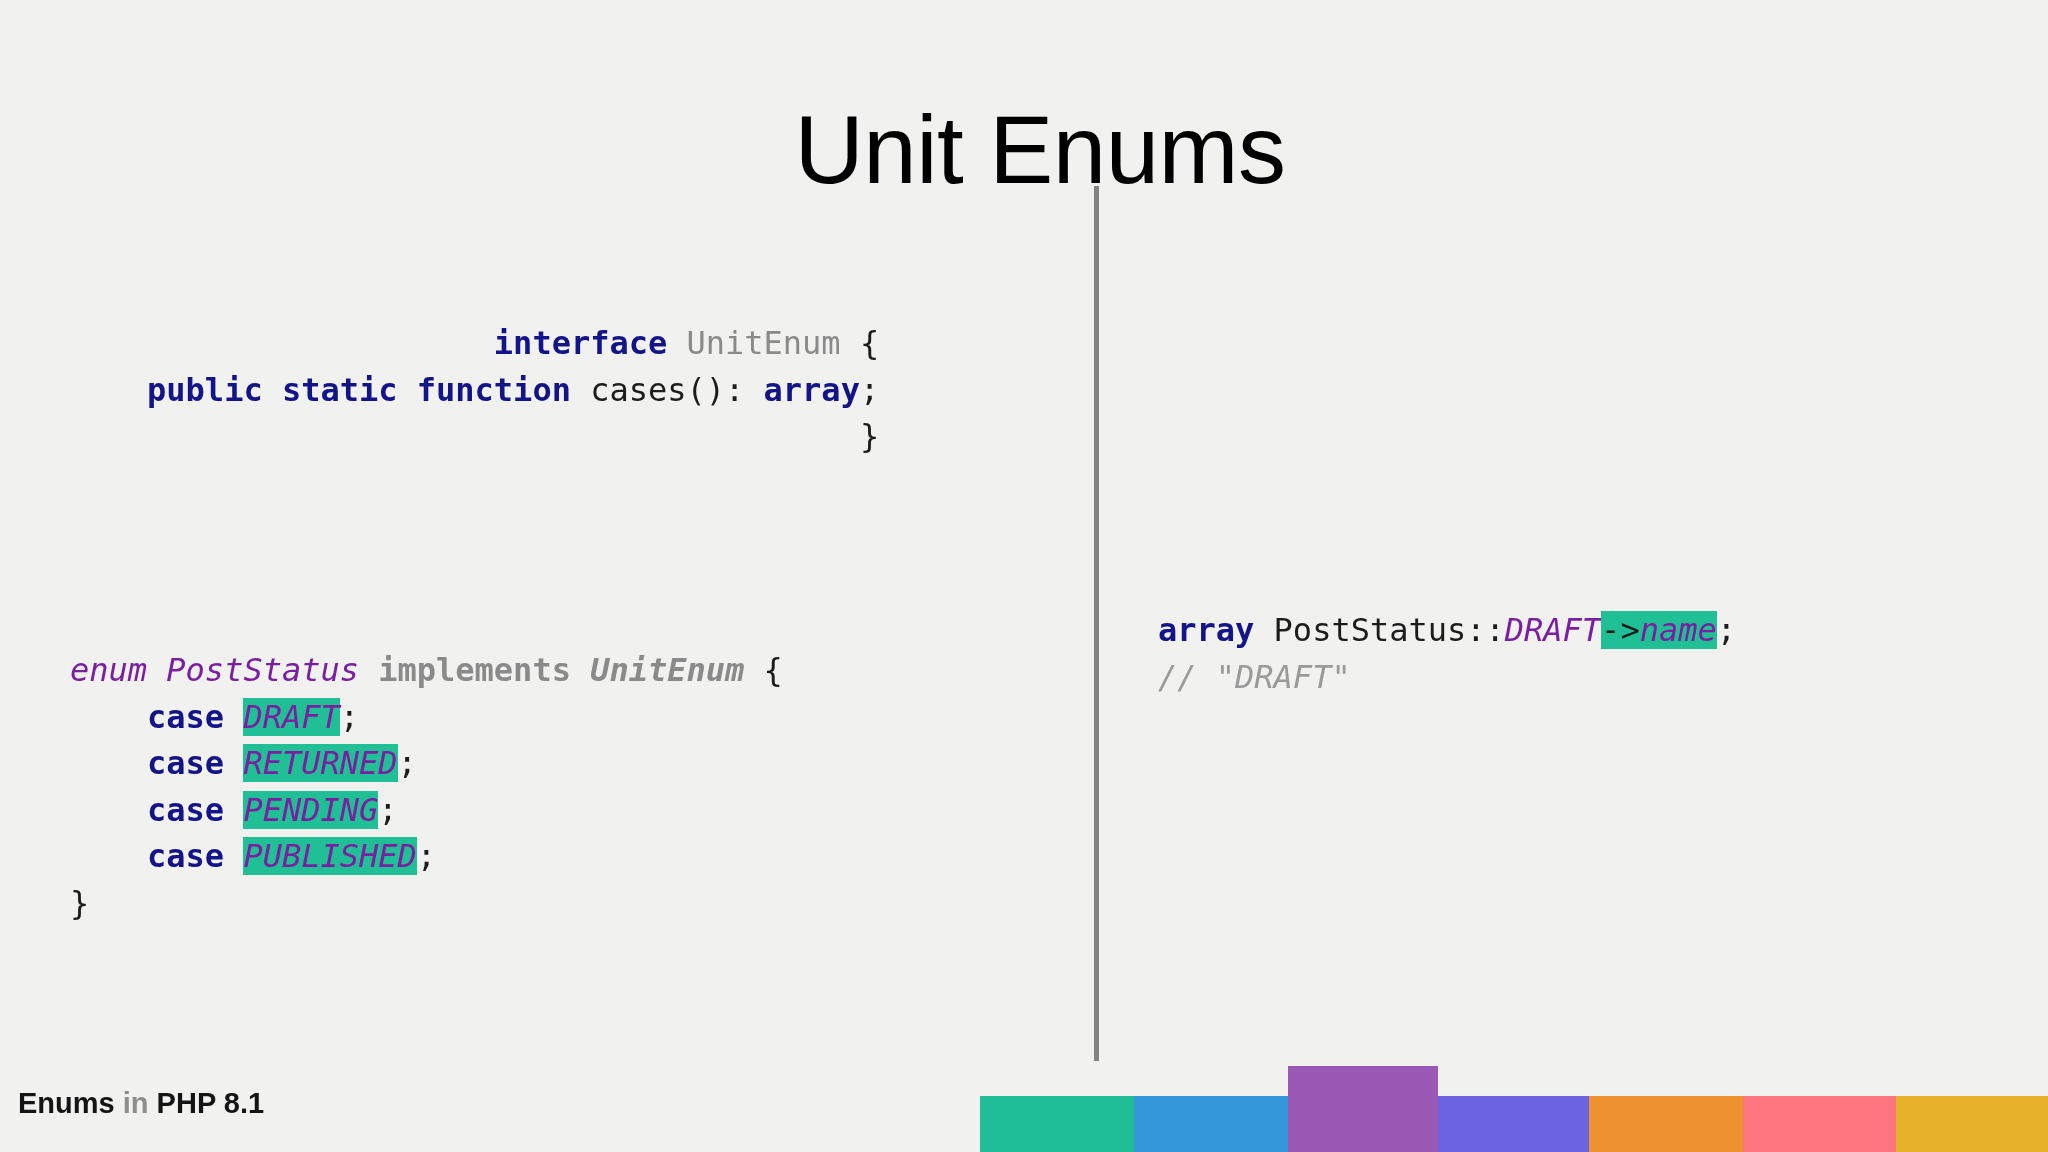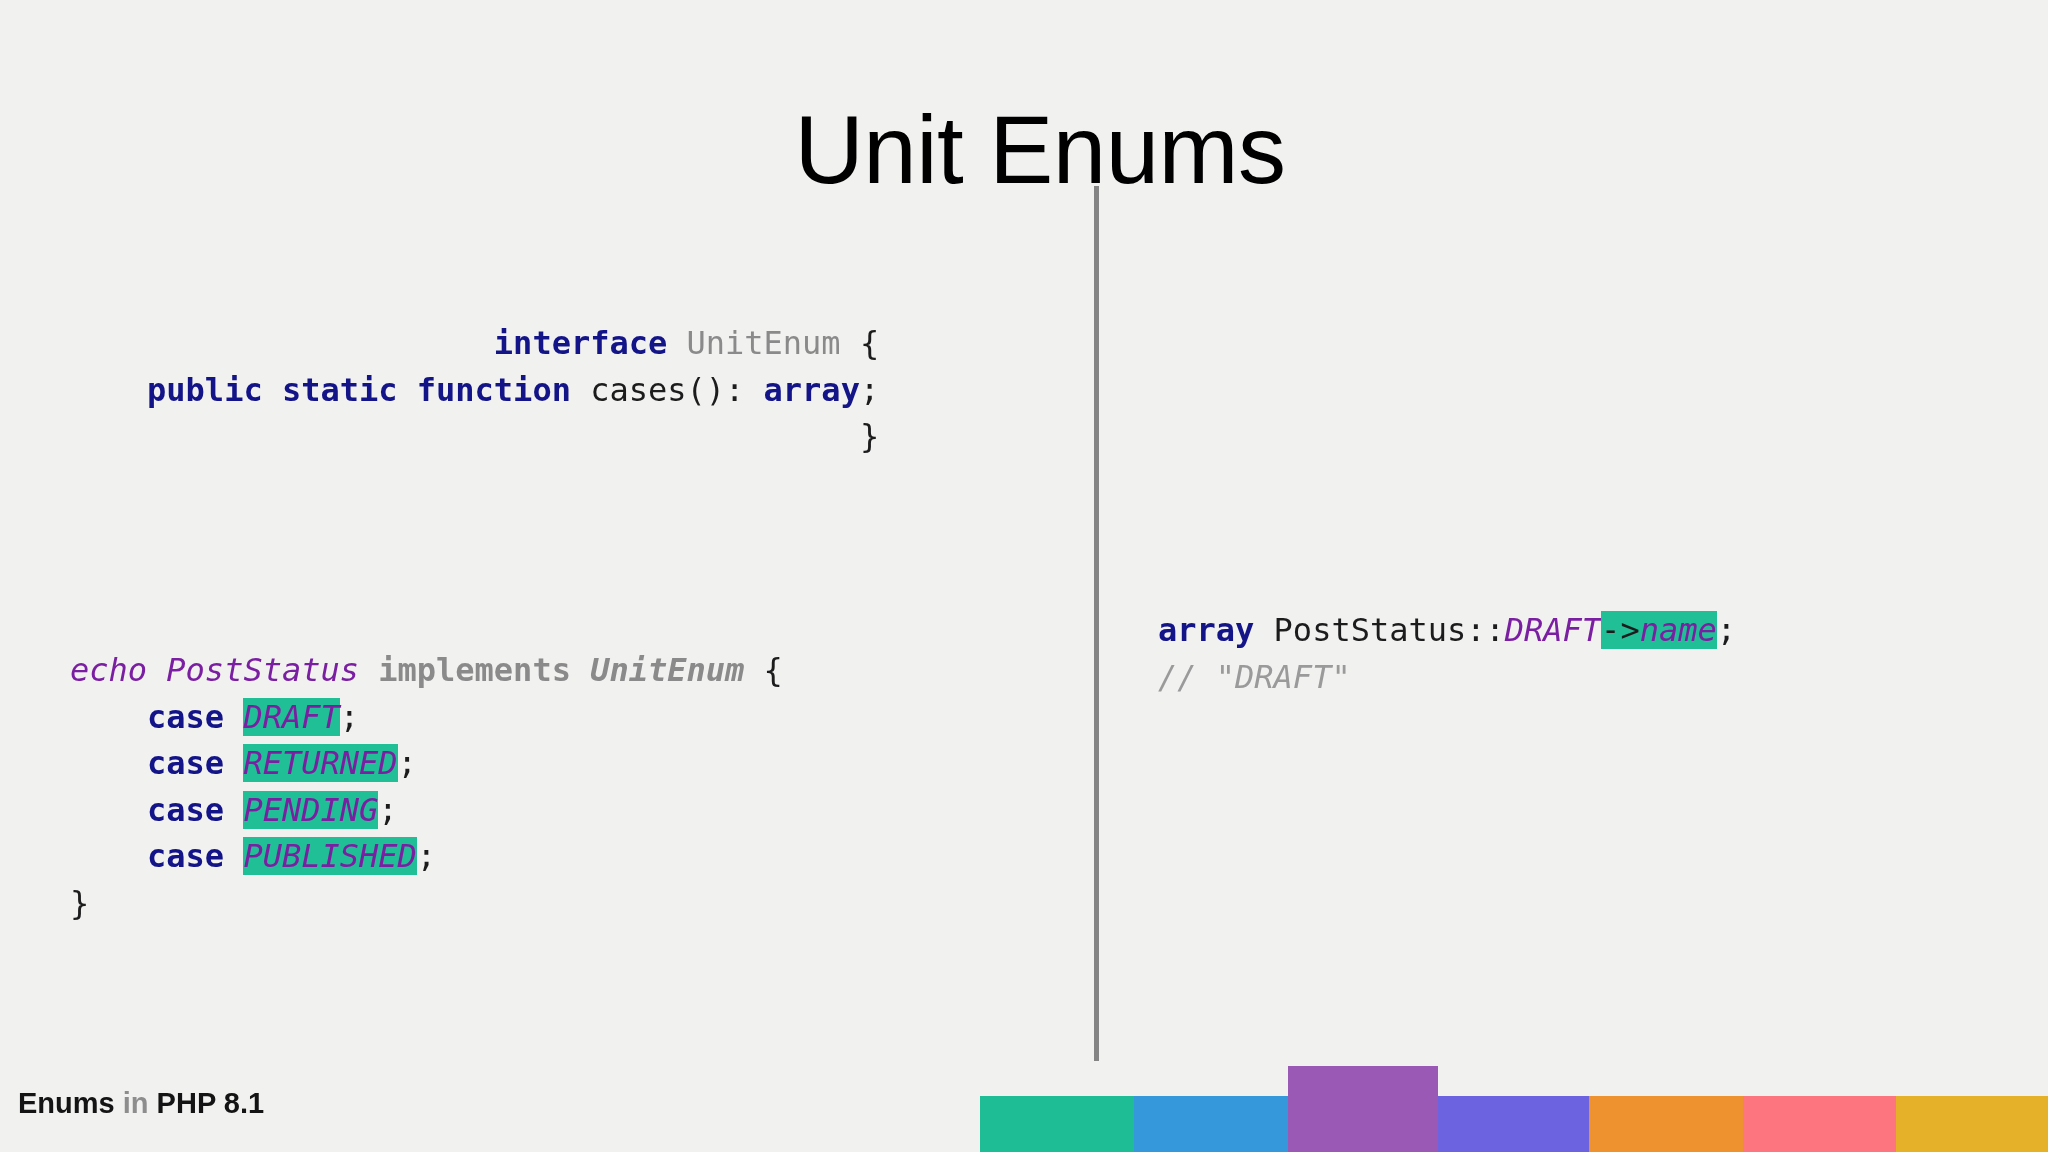--- a/index.html
+++ b/index.html
@@ -92,21 +92,21 @@
 <body>
 
 <h1 class="slide-title">Unit Enums</h1>
 
 <div class="divider"></div>
 
 <pre class="code code-left-a"><span class="kw">interface</span><span class="plain"> </span><span class="type">UnitEnum</span><span class="plain"> </span><span class="plain">{</span>
 <span class="plain">    </span><span class="kw">public static function</span><span class="plain"> cases(): </span><span class="kw">array</span><span class="plain">;</span>
 <span class="plain">}</span></pre>
 
-<pre class="code code-left-b"><span class="ident">echo PostStatus</span><span class="gkw"> implements </span><span class="gtype">UnitEnum</span><span class="plain"> {</span>
+<pre class="code code-left-b"><span class="ident">enum PostStatus</span><span class="gkw"> implements </span><span class="gtype">UnitEnum</span><span class="plain"> {</span>
 <span class="plain">    </span><span class="kw">case</span><span class="plain"> </span><span class="ident hl">DRAFT</span><span class="plain">;</span>
 <span class="plain">    </span><span class="kw">case</span><span class="plain"> </span><span class="ident hl">RETURNED</span><span class="plain">;</span>
 <span class="plain">    </span><span class="kw">case</span><span class="plain"> </span><span class="ident hl">PENDING</span><span class="plain">;</span>
 <span class="plain">    </span><span class="kw">case</span><span class="plain"> </span><span class="ident hl">PUBLISHED</span><span class="plain">;</span>
 <span class="plain">}</span></pre>
 
 <pre class="code code-right"><span class="kw">array</span><span class="plain"> PostStatus::</span><span class="ident">DRAFT</span><span class="hl plain">-&gt;</span><span class="hl ident">name</span><span class="plain">;</span>
 <span class="comment">// "DRAFT"</span></pre>
 
 <div class="footer"><span>Enums</span><span> </span><span class="dim">in</span><span> </span><span>PHP 8.1</span></div>

